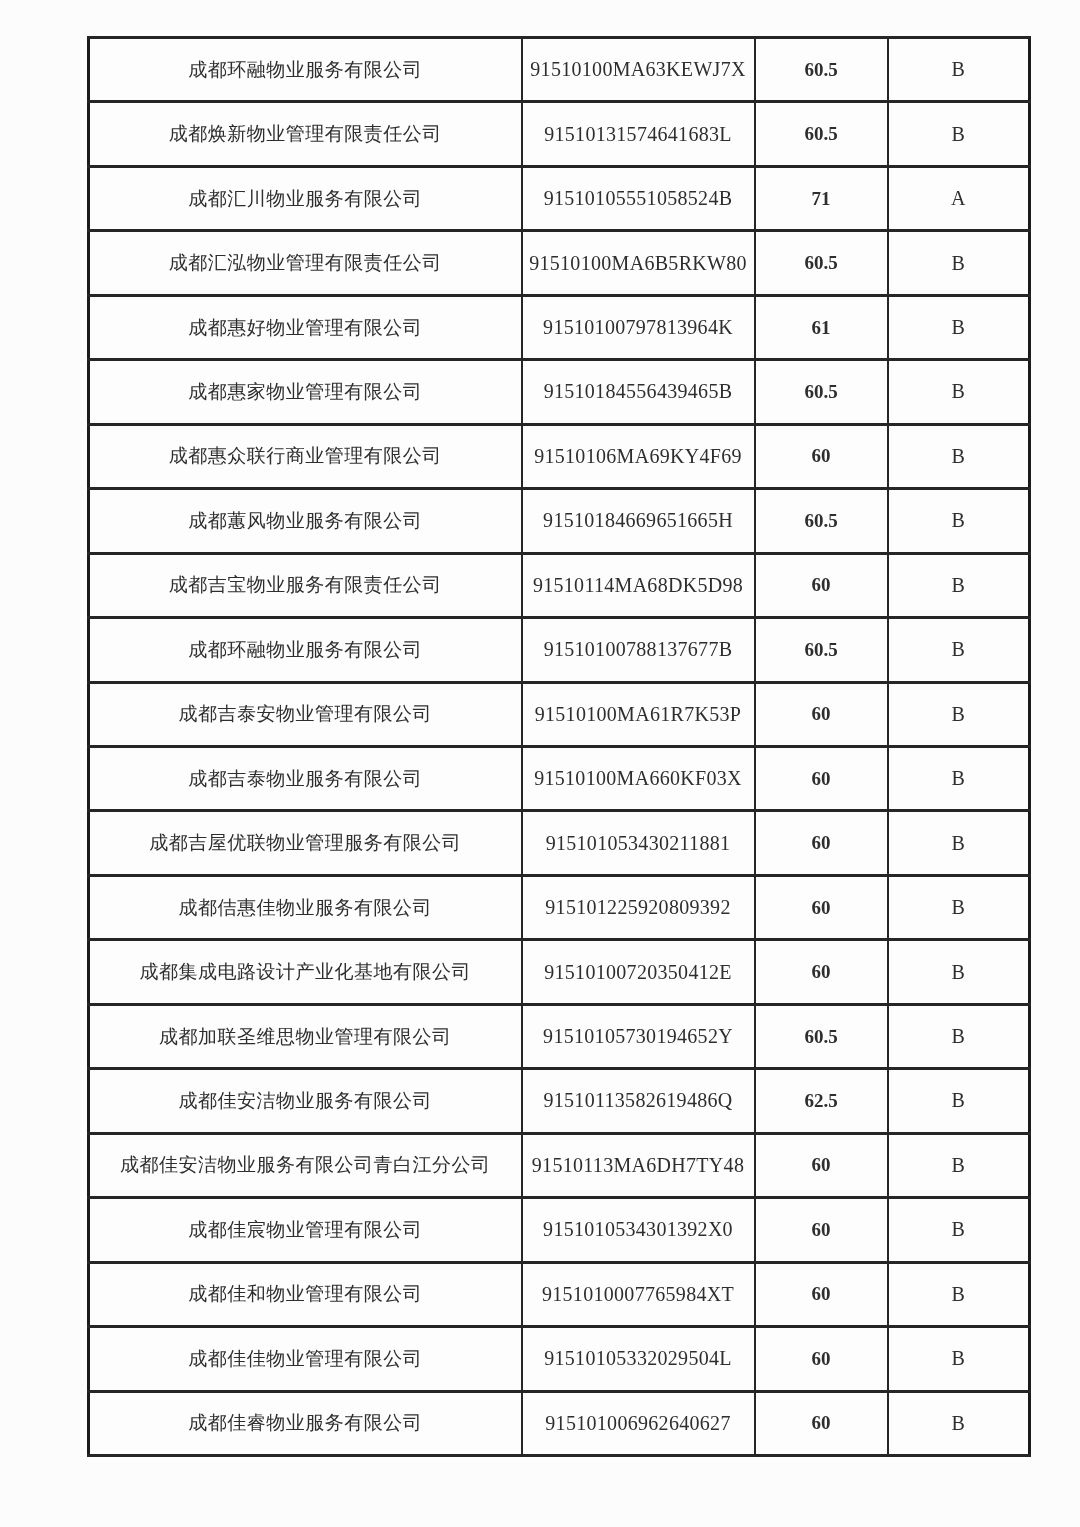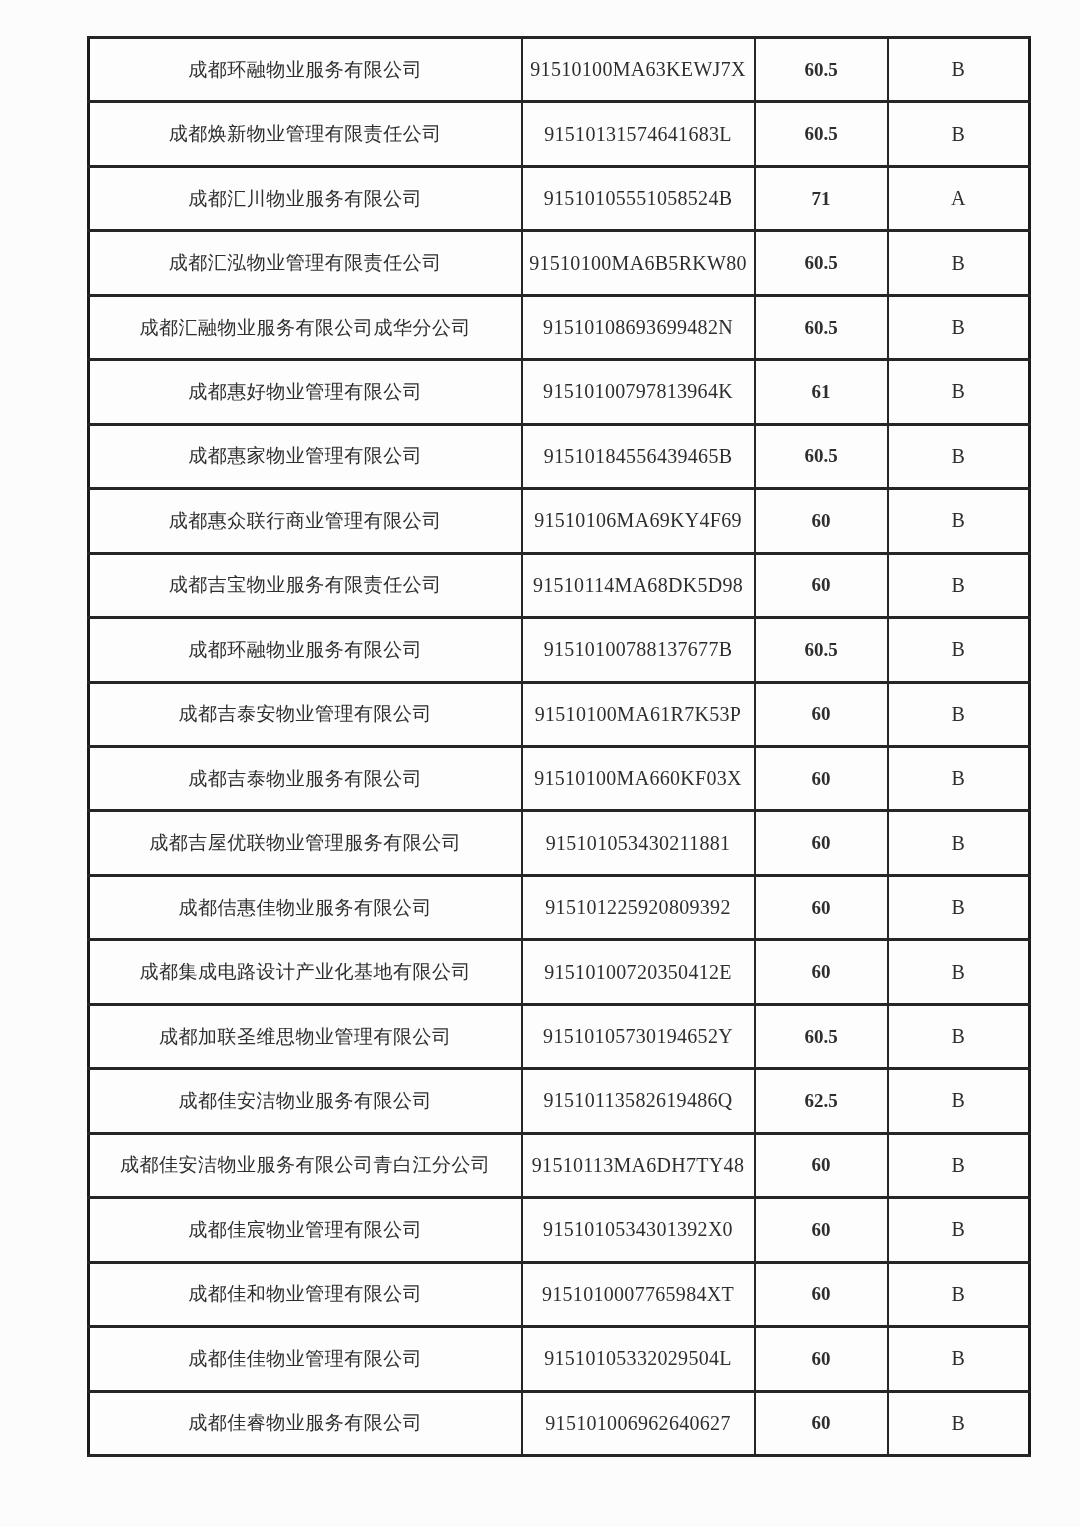--- a/index.html
+++ b/index.html
@@ -92,41 +92,41 @@
     <td class="score-cell">71</td>
     <td class="grade-cell">A</td>
   </tr>
         <tr>
     <td class="company-cell">成都汇泓物业管理有限责任公司</td>
     <td class="code-cell">91510100MA6B5RKW80</td>
     <td class="score-cell">60.5</td>
     <td class="grade-cell">B</td>
   </tr>
         <tr>
-    <td class="company-cell">成都汇融物业服务有限公司成华分公司</td>
-    <td class="code-cell">91510108693699482N</td>
-    <td class="score-cell">60.5</td>
-    <td class="grade-cell">B</td>
-  </tr>
-        <tr>
     <td class="company-cell">成都惠好物业管理有限公司</td>
     <td class="code-cell">91510100797813964K</td>
     <td class="score-cell">61</td>
     <td class="grade-cell">B</td>
   </tr>
         <tr>
     <td class="company-cell">成都惠家物业管理有限公司</td>
     <td class="code-cell">91510184556439465B</td>
     <td class="score-cell">60.5</td>
     <td class="grade-cell">B</td>
   </tr>
         <tr>
     <td class="company-cell">成都惠众联行商业管理有限公司</td>
     <td class="code-cell">91510106MA69KY4F69</td>
     <td class="score-cell">60</td>
+    <td class="grade-cell">B</td>
+  </tr>
+        <tr>
+    <td class="company-cell">成都蕙风物业服务有限公司</td>
+    <td class="code-cell">91510184669651665H</td>
+    <td class="score-cell">60.5</td>
     <td class="grade-cell">B</td>
   </tr>
         <tr>
     <td class="company-cell">成都吉宝物业服务有限责任公司</td>
     <td class="code-cell">91510114MA68DK5D98</td>
     <td class="score-cell">60</td>
     <td class="grade-cell">B</td>
   </tr>
         <tr>
     <td class="company-cell">成都环融物业服务有限公司</td>

